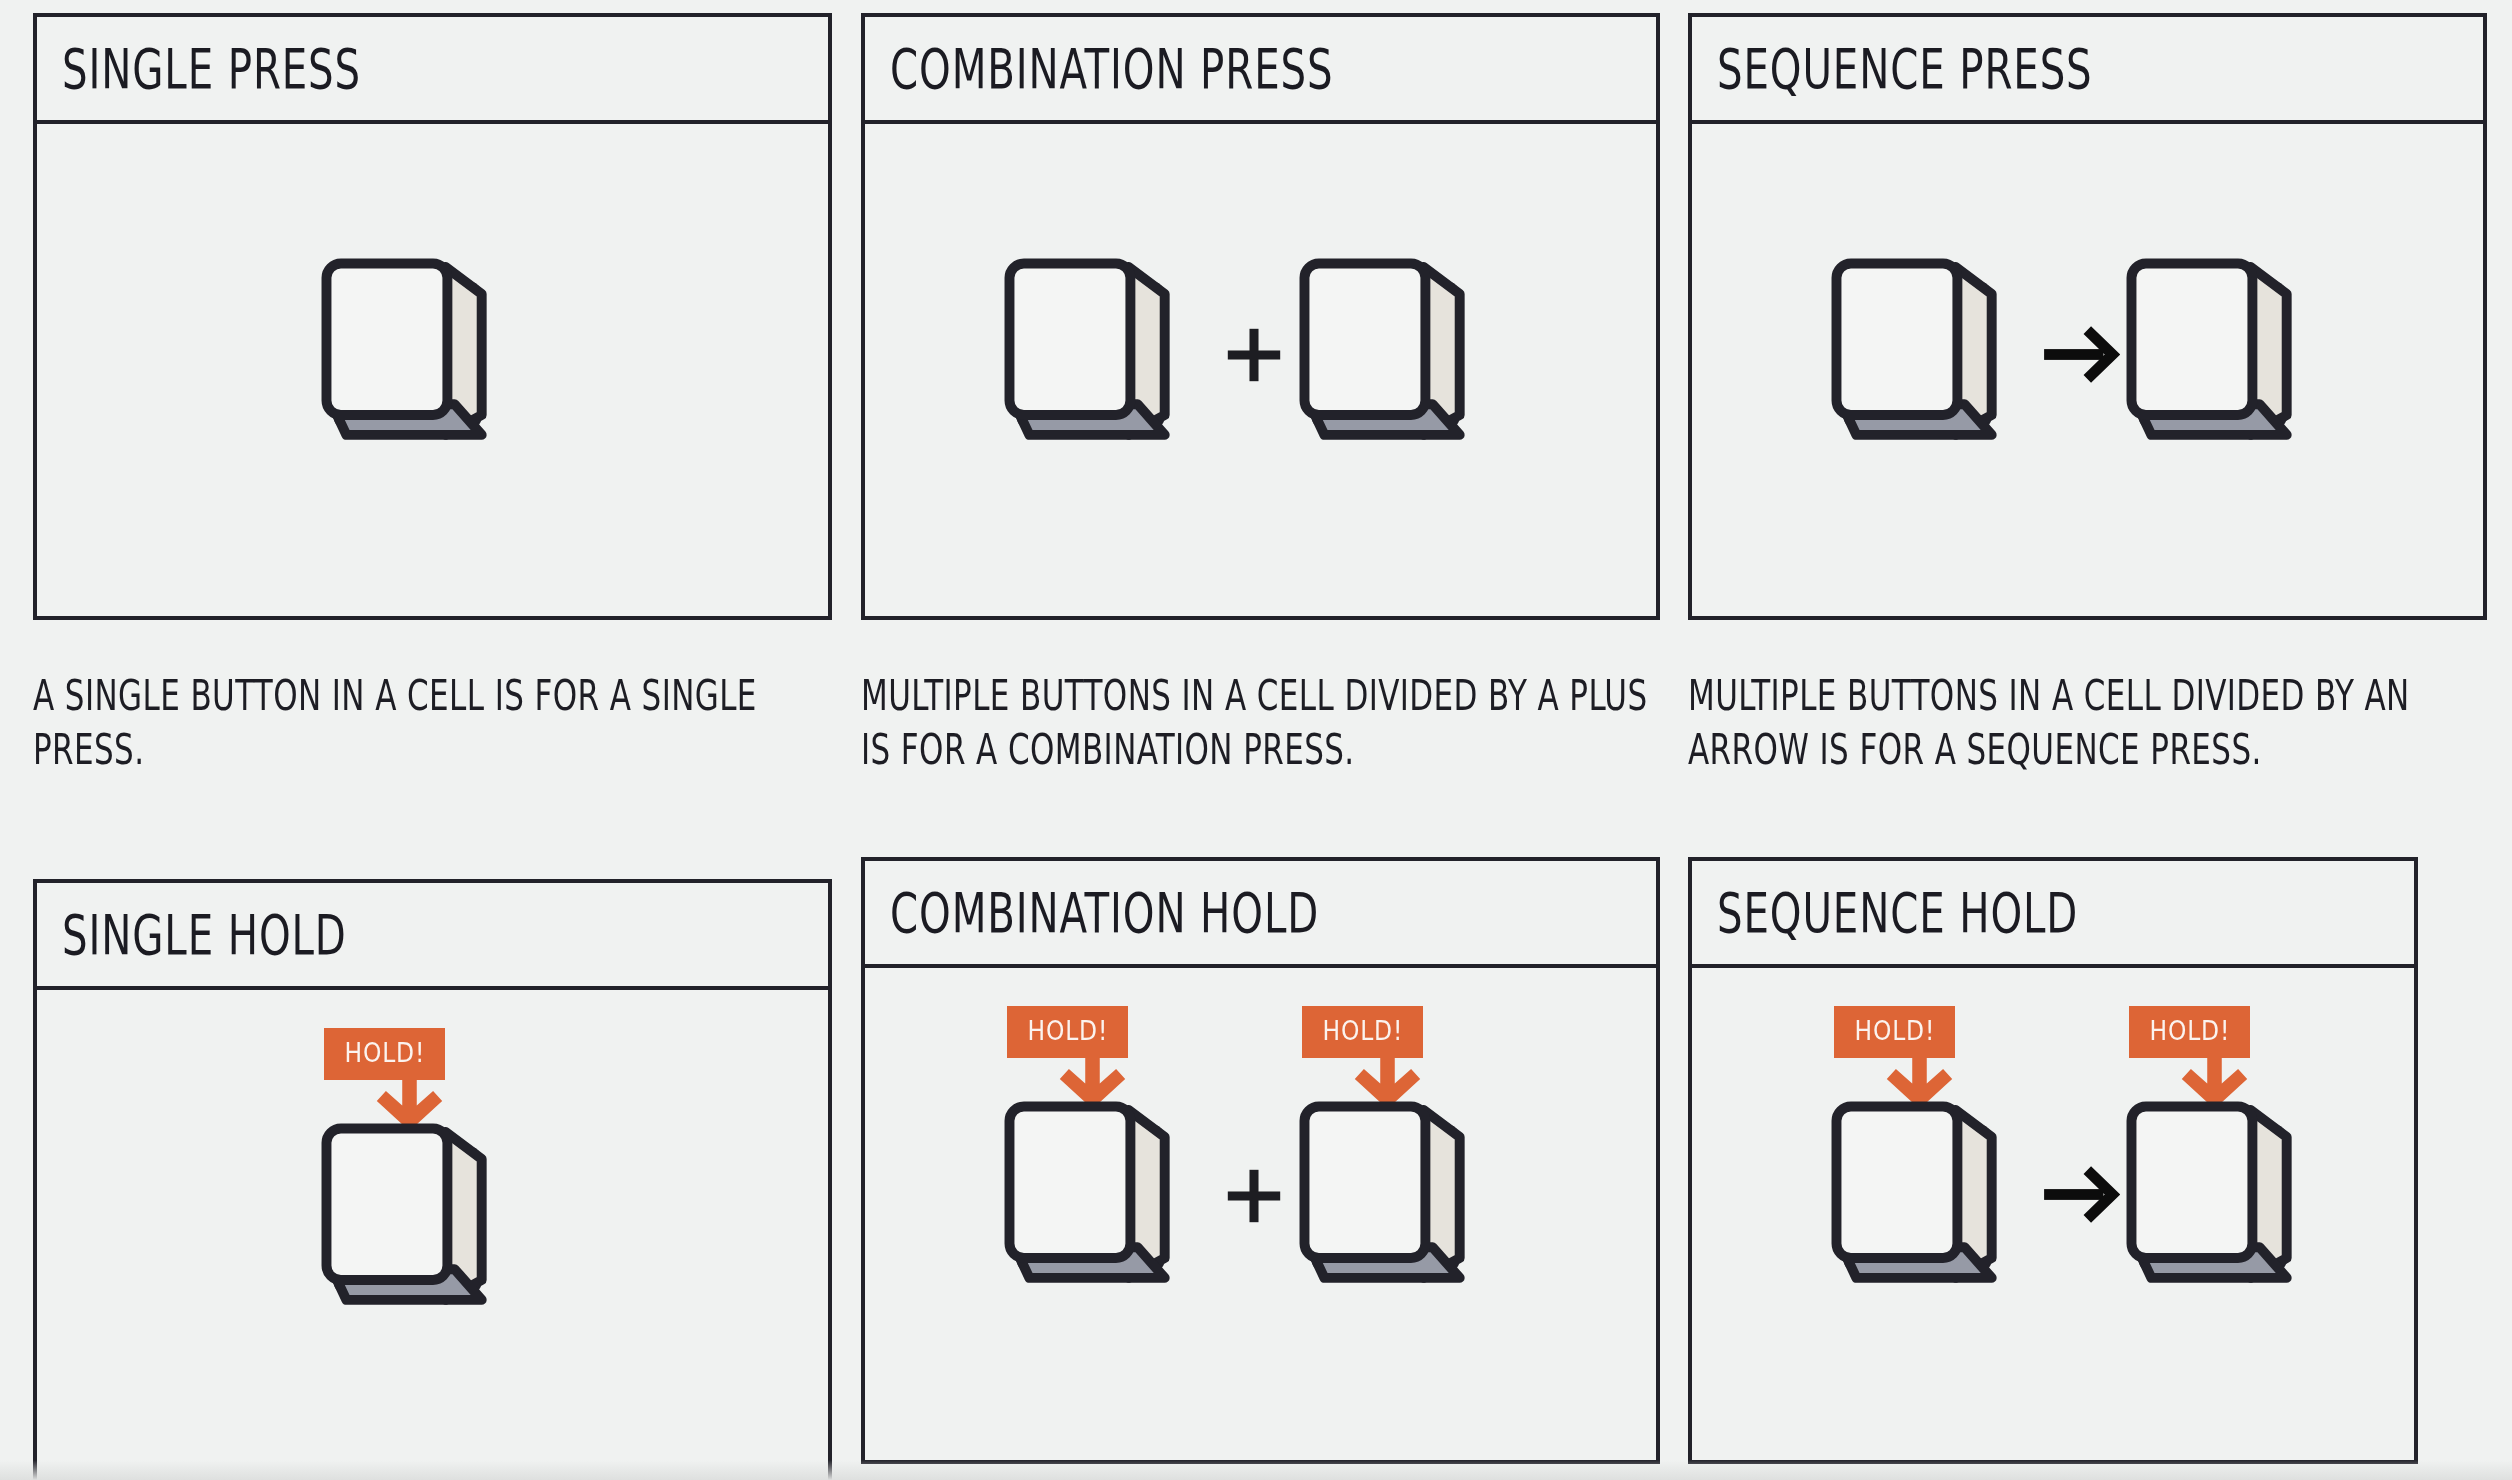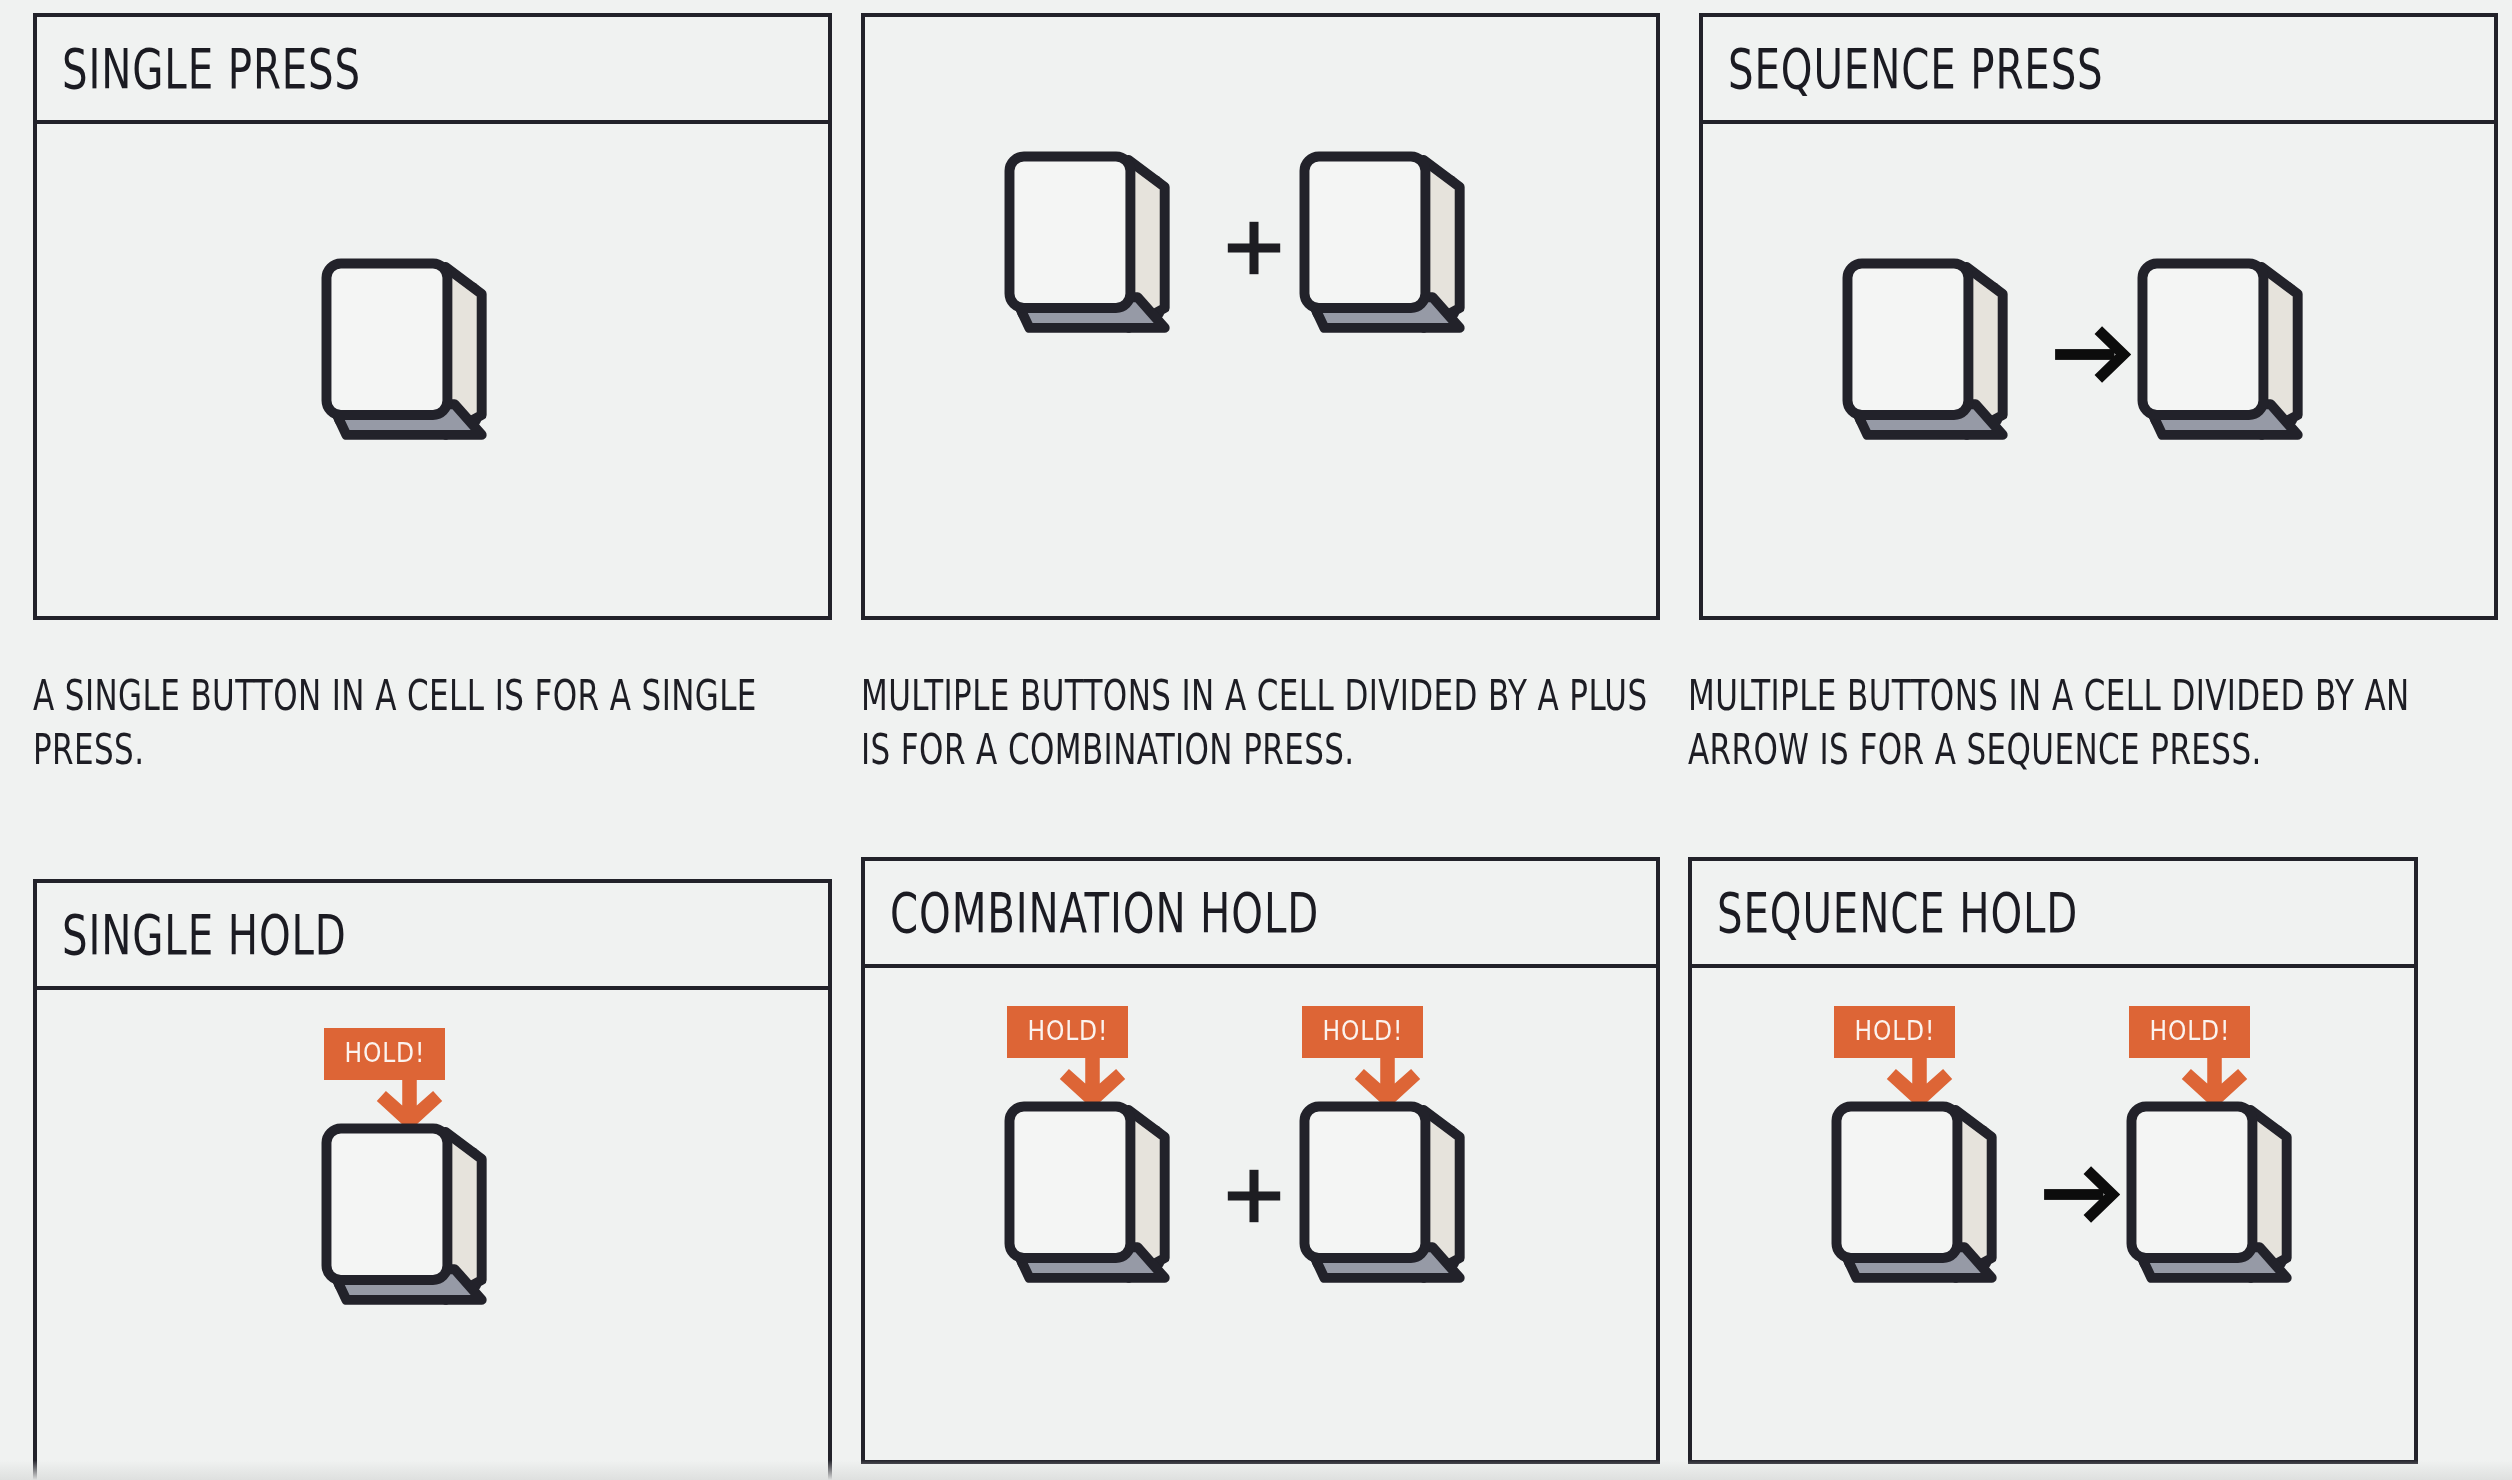--- a/index.html
+++ b/index.html
@@ -151,20 +151,23 @@
               <rect x="8" y="6" width="134" height="168" rx="16" fill="#f4f5f4" stroke="#22222a" stroke-width="11"></rect>
             </svg>
           </div>
         </div>
       </div>
     </div>
   </div>
   <div class="caption" style="left:33px; top:669px; width:971px;">A SINGLE BUTTON IN A CELL IS FOR A SINGLE PRESS.</div>
 
   <div class="panel" style="left:861px; top:12.7px; width:799px; height:607px;">
+    <div class="panel-header">
+      <div class="panel-title">COMBINATION PRESS</div>
+    </div>
     <div class="panel-body" style="height:496px;">
       <div class="keyrow" style="left:137px; top:134px;">
         <div class="keyslot">
           <div class="key">
             <svg class="key-svg" width="181" height="194" viewBox="0 0 200 215">
               <path d="M30 26 h136 a14 14 0 0 1 14 14 v136 a14 14 0 0 1 -14 14 h-136 a14 14 0 0 1 -14 -14 v-136 a14 14 0 0 1 14 -14 z" fill="#22222a"></path>
               <path d="M140 10 L180 40 v134 L140 196 Z" fill="#e6e3dc" stroke="#22222a" stroke-width="11" stroke-linejoin="round"></path>
               <path d="M14 162 L150 162 L180 196 L30 196 Z" fill="#969aa6" stroke="#22222a" stroke-width="11" stroke-linejoin="round"></path>
               <rect x="8" y="6" width="134" height="168" rx="16" fill="#f4f5f4" stroke="#22222a" stroke-width="11"></rect>
             </svg>
@@ -184,21 +187,21 @@
               <path d="M14 162 L150 162 L180 196 L30 196 Z" fill="#969aa6" stroke="#22222a" stroke-width="11" stroke-linejoin="round"></path>
               <rect x="8" y="6" width="134" height="168" rx="16" fill="#f4f5f4" stroke="#22222a" stroke-width="11"></rect>
             </svg>
           </div>
         </div>
       </div>
     </div>
   </div>
   <div class="caption" style="left:861px; top:669px; width:985px;">MULTIPLE BUTTONS IN A CELL DIVIDED BY A PLUS IS FOR A COMBINATION PRESS.</div>
 
-  <div class="panel" style="left:1688px; top:12.7px; width:799px; height:607px;margin-left:11px;">
+  <div class="panel" style="left:1688px; top:12.7px; width:799px; height:607px;">
     <div class="panel-header">
       <div class="panel-title">SEQUENCE PRESS</div>
     </div>
     <div class="panel-body" style="height:496px;">
       <div class="keyrow" style="left:137px; top:134px;">
         <div class="keyslot">
           <div class="key">
             <svg class="key-svg" width="181" height="194" viewBox="0 0 200 215">
               <path d="M30 26 h136 a14 14 0 0 1 14 14 v136 a14 14 0 0 1 -14 14 h-136 a14 14 0 0 1 -14 -14 v-136 a14 14 0 0 1 14 -14 z" fill="#22222a"></path>
               <path d="M140 10 L180 40 v134 L140 196 Z" fill="#e6e3dc" stroke="#22222a" stroke-width="11" stroke-linejoin="round"></path>

